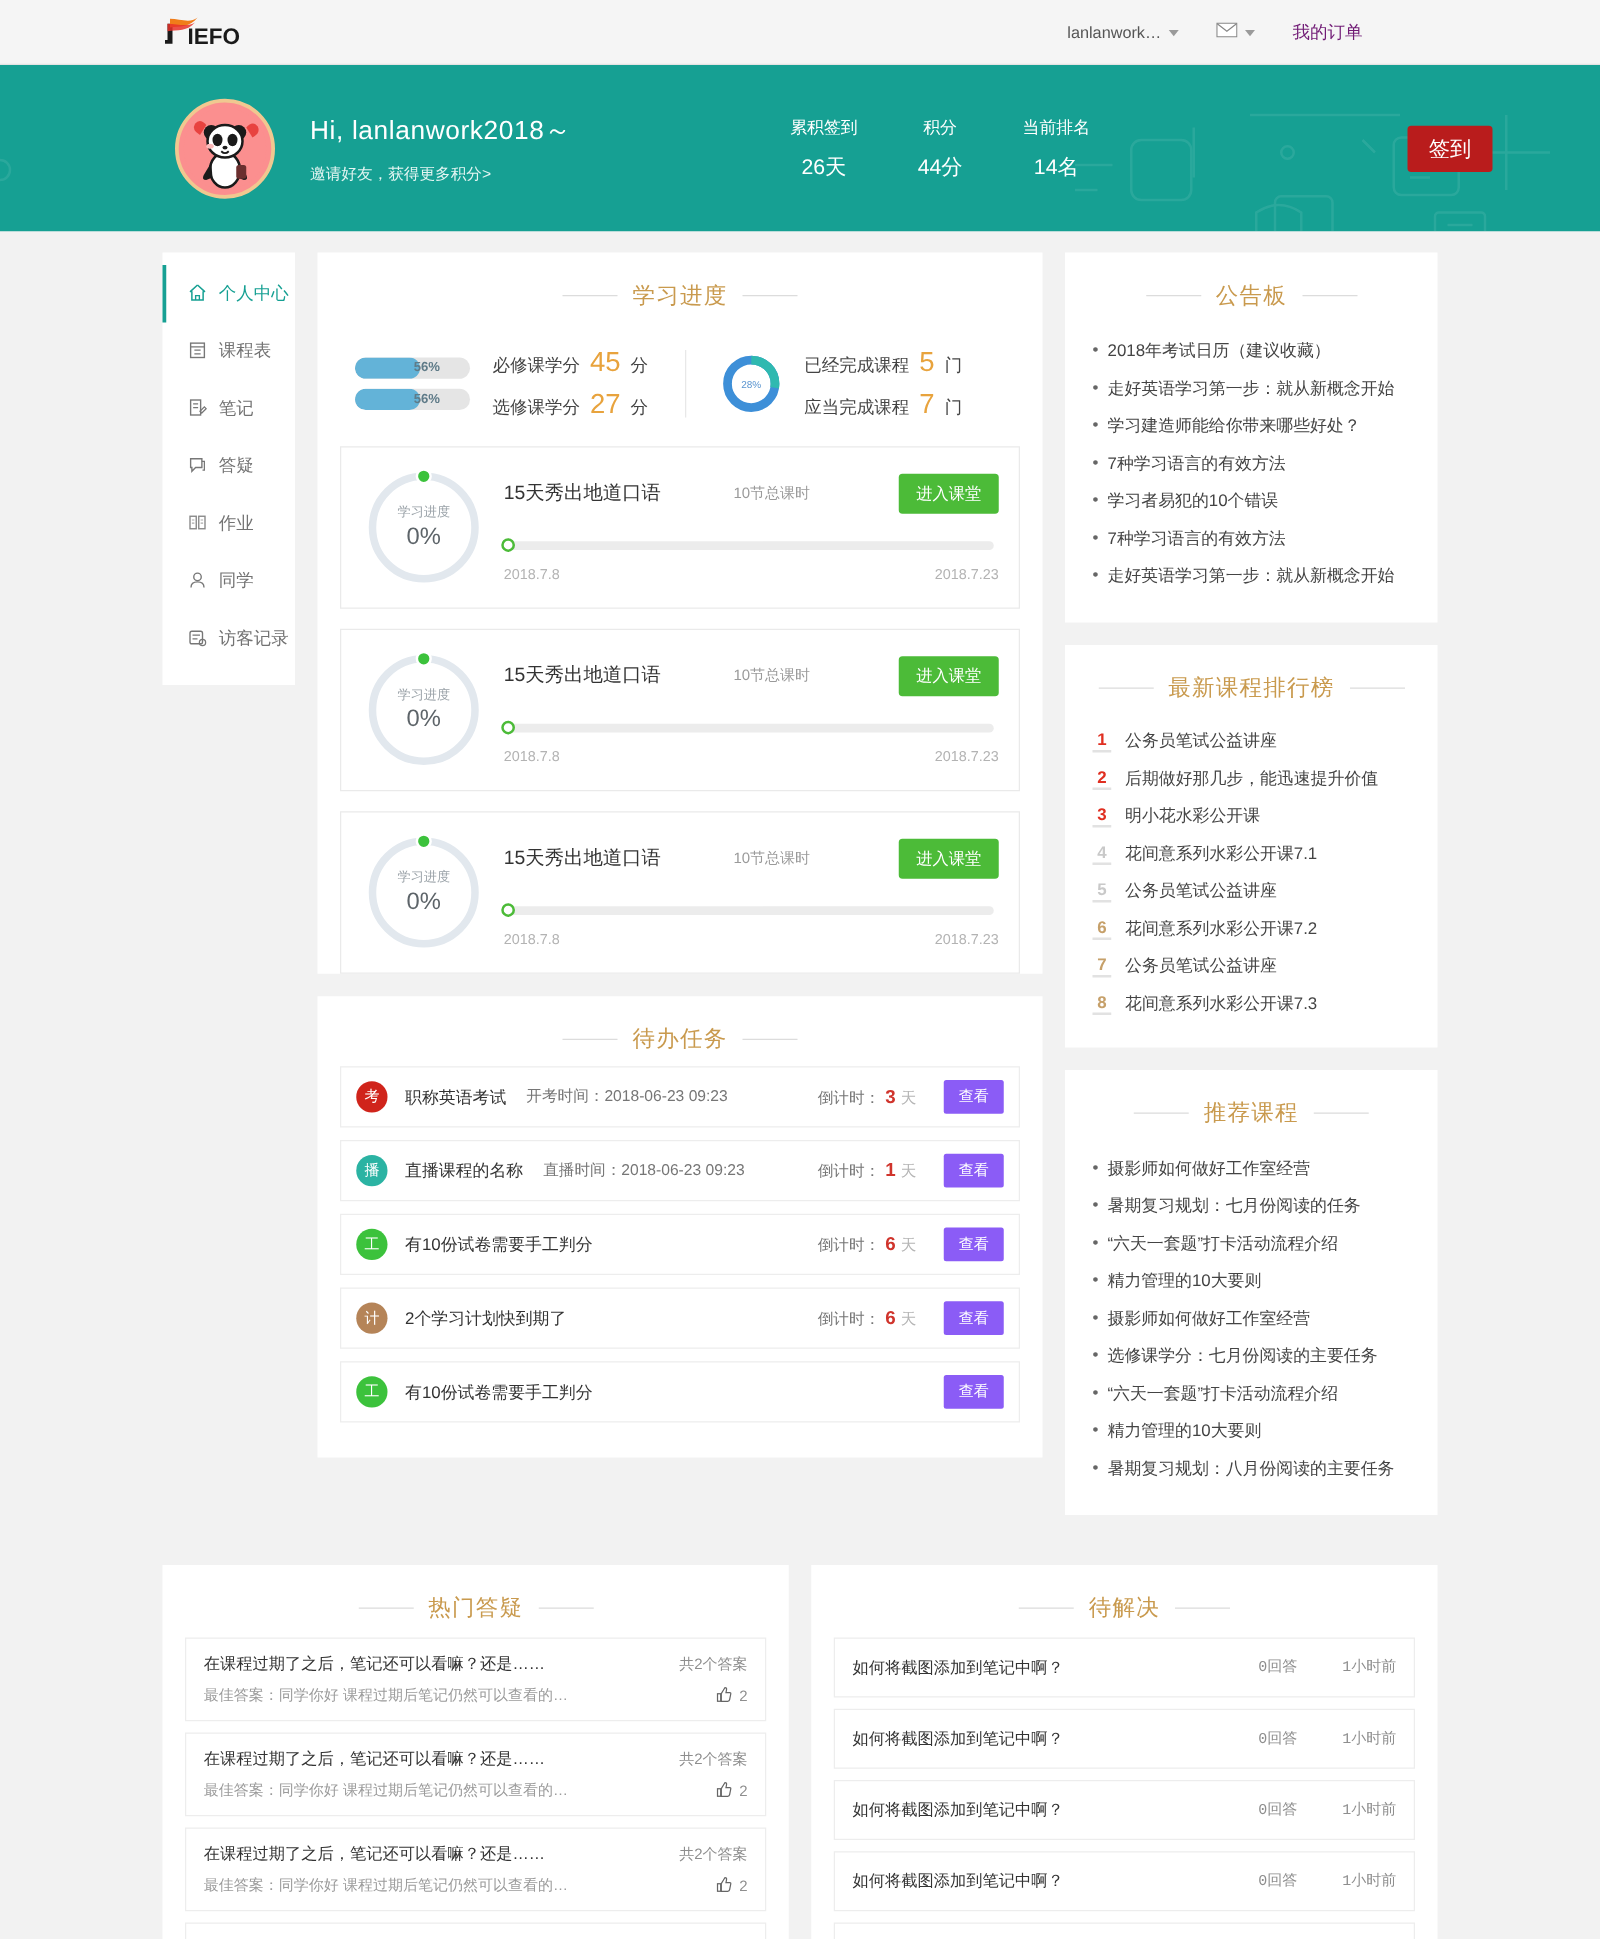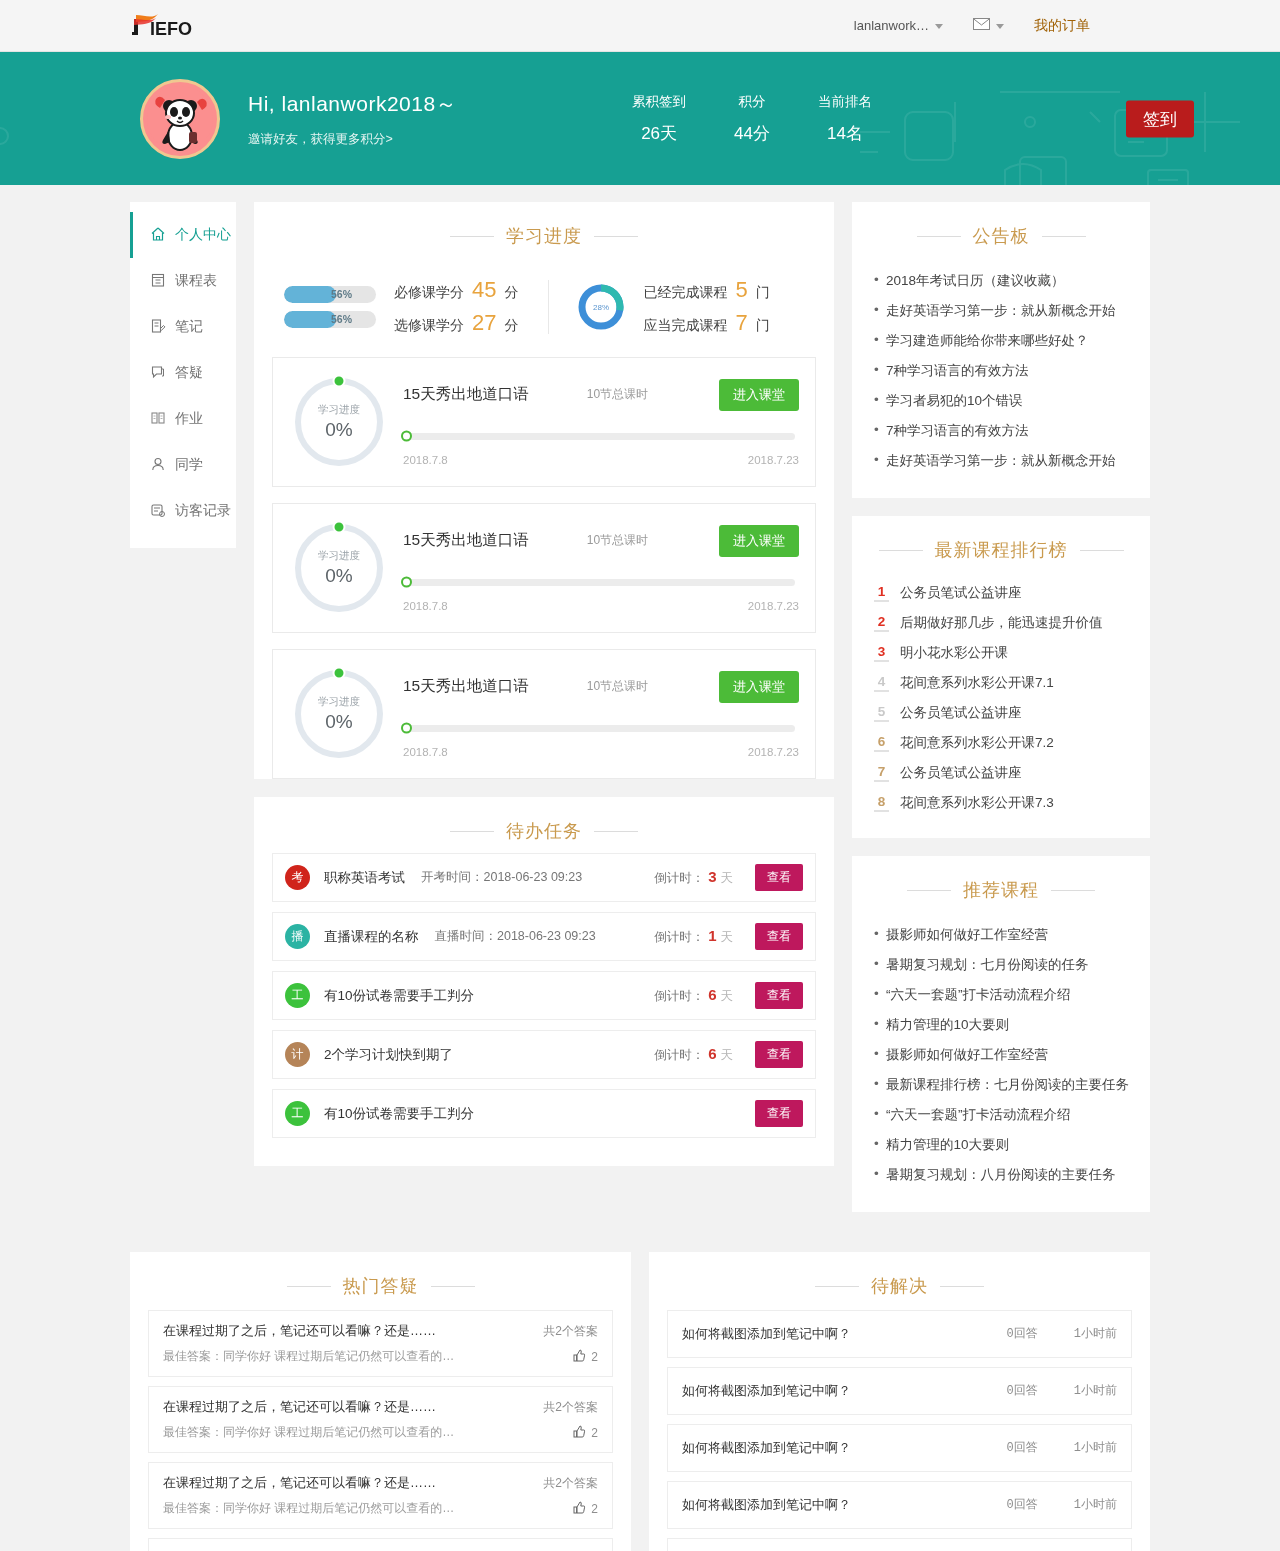--- a/index.html
+++ b/index.html
@@ -55,21 +55,21 @@
   .nav-user { display: flex; align-items: center; gap: 6px; white-space: nowrap; }
   .caret {
     display: inline-block;
     width: 0; height: 0;
     border-left: 4px solid transparent;
     border-right: 4px solid transparent;
     border-top: 5px solid #9a9a9a;
     position: relative; top: 1px;
   }
   .nav-mail { display: flex; align-items: center; gap: 6px; margin-left: 30px; }
-  .nav-orders { margin-left: 30px; font-size: 14px; color: #a16207; white-space: nowrap; }
+  .nav-orders { margin-left: 30px; font-size: 14px; color: #701a75; white-space: nowrap; }
 
   
   .banner {
     height: 133px;
     background: #16a093;
     position: relative;
     overflow: hidden;
   }
   .banner-deco {
     position: absolute; inset: 0;
@@ -281,21 +281,21 @@
   .todo-title { margin-left: 14px; font-size: 13.5px; color: #333; white-space: nowrap; }
   .todo-time { margin-left: 16px; font-size: 12.5px; color: #767676; white-space: nowrap; }
   .todo-count {
     margin-left: auto; font-size: 12.5px; color: #767676; white-space: nowrap;
     display: flex; align-items: baseline; gap: 4px;
   }
   .todo-count .d { color: #d0342c; font-size: 15px; font-weight: bold; }
   .todo-count .u { color: #b5b5b5; }
   .view-btn {
     margin-left: 22px;
-    background: #be185d; color: #fff; border: none;
+    background: #8b5cf6; color: #fff; border: none;
     font-size: 12px; padding: 5px 12px; border-radius: 2px; cursor: pointer;
     font-family: inherit; flex: none;
   }
 
   
   .bottom {
     width: 1020px; margin: 0 auto;
     display: flex; gap: 18px;
     padding-bottom: 22px;
   }
@@ -740,21 +740,21 @@
         <span class="ln"></span>
         <span>推荐课程</span>
         <span class="ln"></span>
       </div>
       <ul class="bullet-list">
         <li>摄影师如何做好工作室经营</li>
         <li>暑期复习规划：七月份阅读的任务</li>
         <li>“六天一套题”打卡活动流程介绍</li>
         <li>精力管理的10大要则</li>
         <li>摄影师如何做好工作室经营</li>
-        <li>最新课程排行榜：七月份阅读的主要任务</li>
+        <li>选修课学分：七月份阅读的主要任务</li>
         <li>“六天一套题”打卡活动流程介绍</li>
         <li>精力管理的10大要则</li>
         <li>暑期复习规划：八月份阅读的主要任务</li>
       </ul>
     </div>
   </div>
 </div>
 
 <div class="bottom">
   <div class="card">

